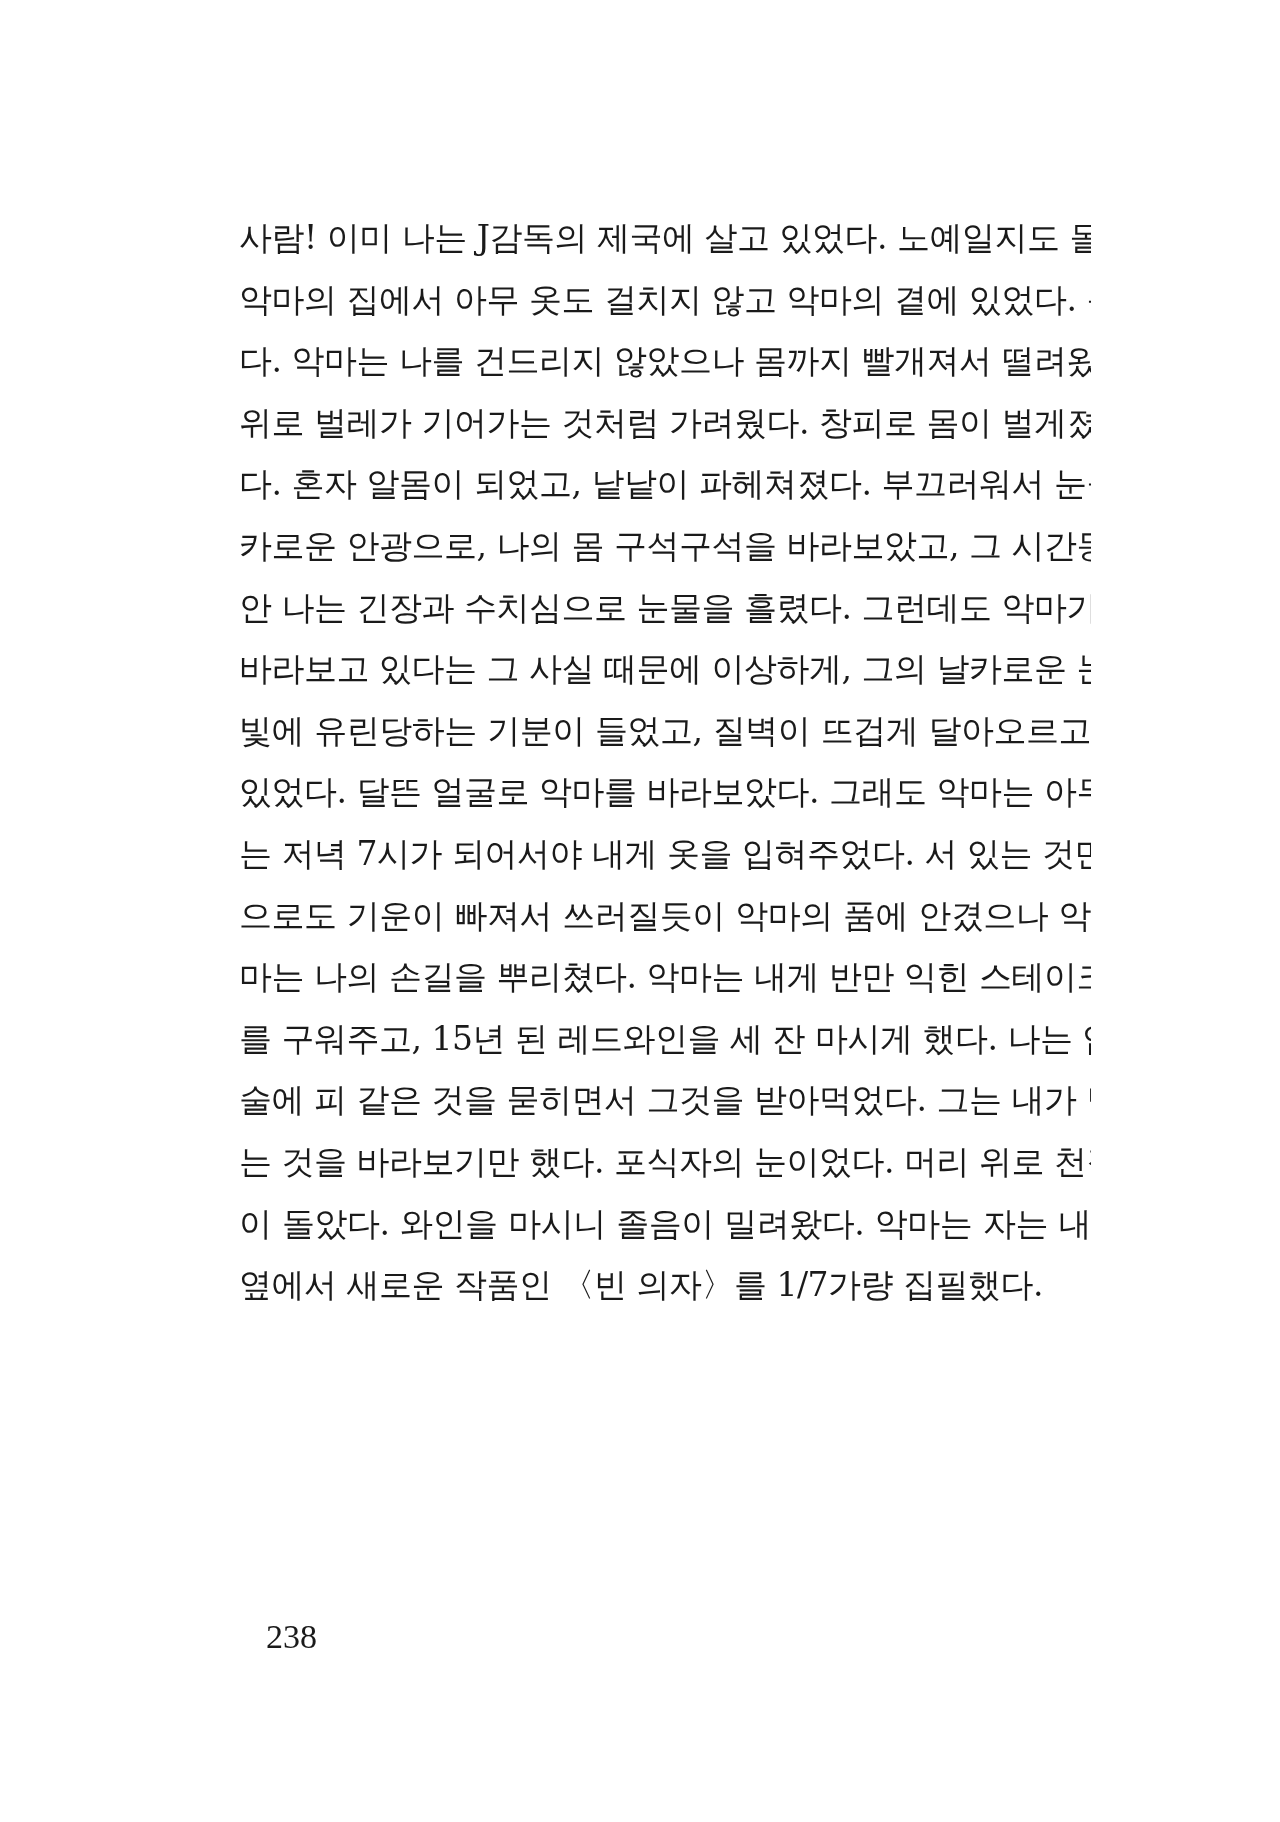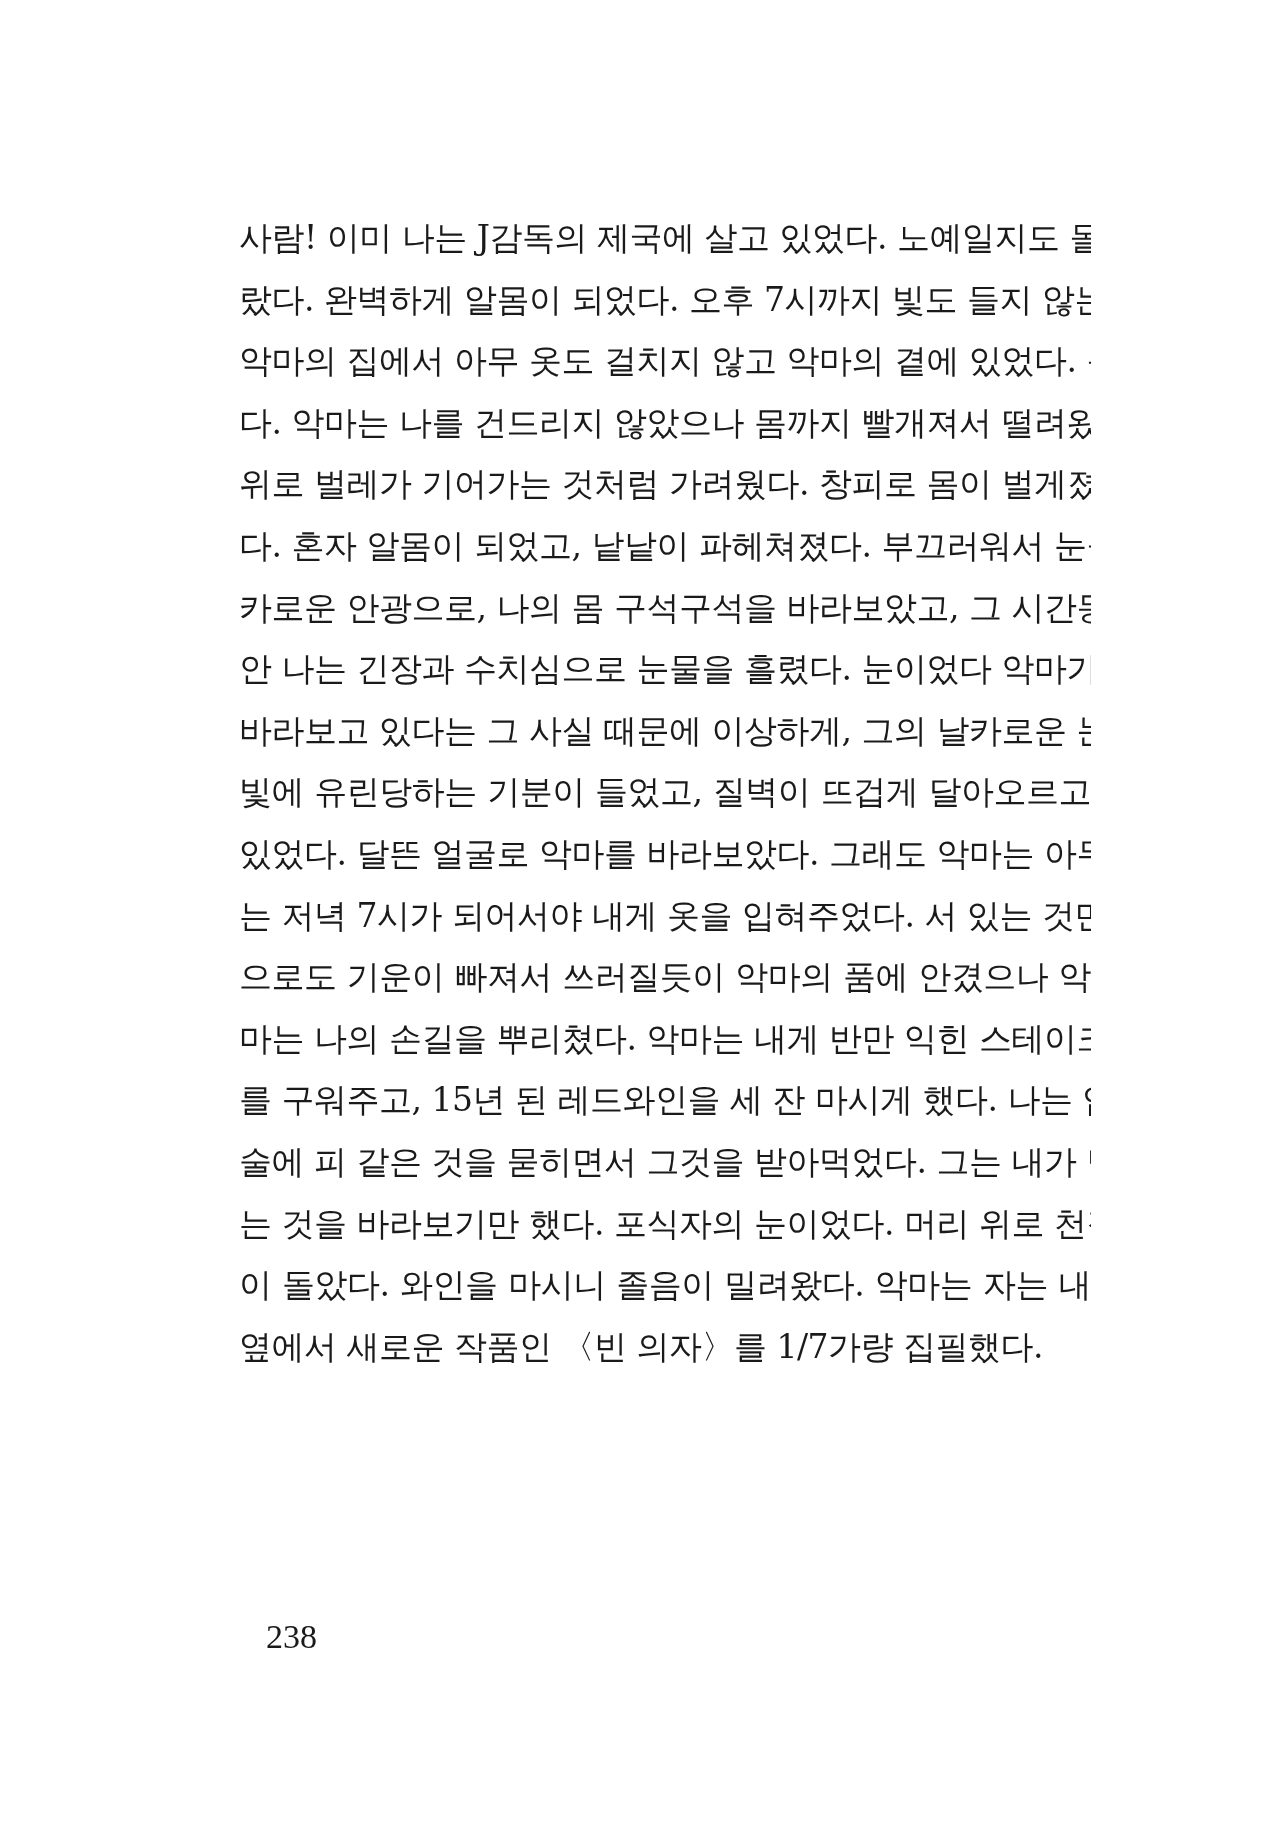--- a/index.html
+++ b/index.html
@@ -53,27 +53,26 @@
       color: #1a1a1a;
       margin: 0;
     }
   </style>
 </head>
 <body>
 
 <div class="page">
   <div class="body-text">
     <span class="line">사람! 이미 나는 J감독의 제국에 살고 있었다. 노예일지도 몰</span>
-    <span class="line">랐다. 완벽하게 알몸이 되었다. 오후 7시까지 빛도 들지 않는</span>
     <span class="line">악마의 집에서 아무 옷도 걸치지 않고 악마의 곁에 있었다. 몸</span>
     <span class="line">다. 악마는 나를 건드리지 않았으나 몸까지 빨개져서 떨려왔</span>
     <span class="line">위로 벌레가 기어가는 것처럼 가려웠다. 창피로 몸이 벌게졌</span>
     <span class="line">다. 혼자 알몸이 되었고, 낱낱이 파헤쳐졌다. 부끄러워서 눈물</span>
     <span class="line">카로운 안광으로, 나의 몸 구석구석을 바라보았고, 그 시간동</span>
-    <span class="line">안 나는 긴장과 수치심으로 눈물을 흘렸다. 눈이었다 악마가</span>
+    <span class="line">안 나는 긴장과 수치심으로 눈물을 흘렸다. 그런데도 악마가</span>
     <span class="line">바라보고 있다는 그 사실 때문에 이상하게, 그의 날카로운 눈</span>
     <span class="line">빛에 유린당하는 기분이 들었고, 질벽이 뜨겁게 달아오르고</span>
     <span class="line">있었다. 달뜬 얼굴로 악마를 바라보았다. 그래도 악마는 아무</span>
     <span class="line">는 저녁 7시가 되어서야 내게 옷을 입혀주었다. 서 있는 것만</span>
     <span class="line">으로도 기운이 빠져서 쓰러질듯이 악마의 품에 안겼으나 악</span>
     <span class="line">마는 나의 손길을 뿌리쳤다. 악마는 내게 반만 익힌 스테이크</span>
     <span class="line">를 구워주고, 15년 된 레드와인을 세 잔 마시게 했다. 나는 입</span>
     <span class="line">술에 피 같은 것을 묻히면서 그것을 받아먹었다. 그는 내가 먹</span>
     <span class="line">는 것을 바라보기만 했다. 포식자의 눈이었다. 머리 위로 천장</span>
     <span class="line">이 돌았다. 와인을 마시니 졸음이 밀려왔다. 악마는 자는 내</span>

